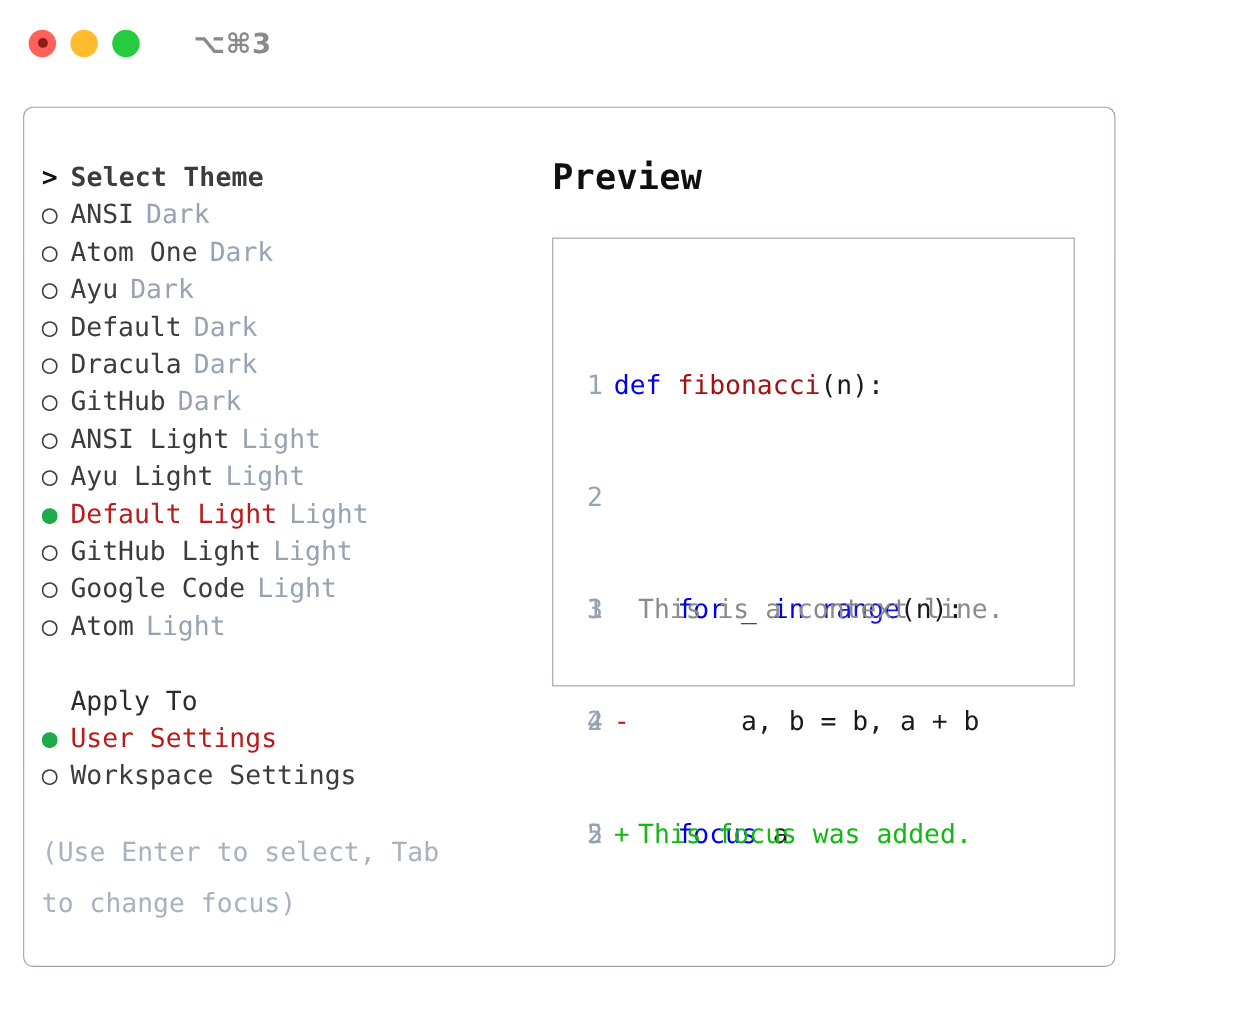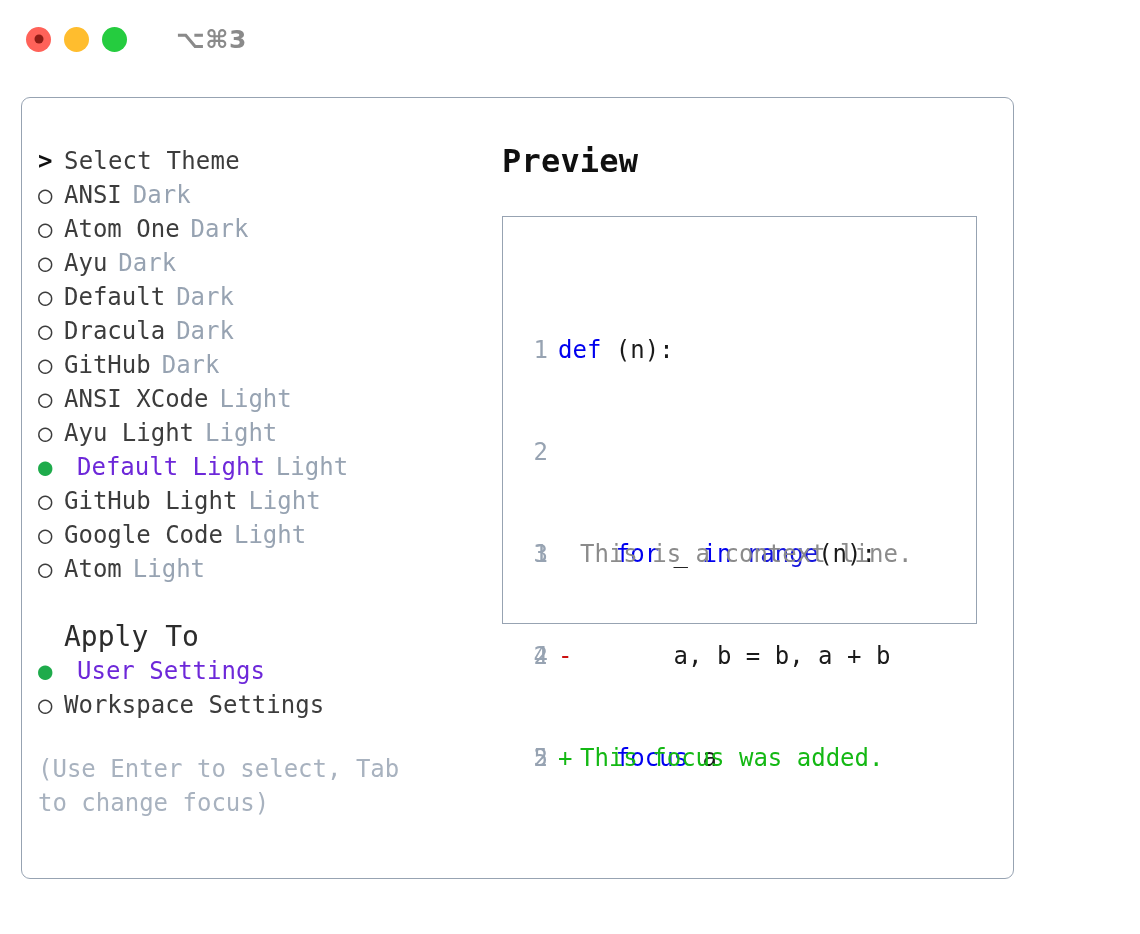--- a/index.html
+++ b/index.html
@@ -118,47 +118,47 @@
     font-size: 24px;
     color: #3c3c3c;
   }
   .marker.prompt {
     font-weight: 700;
     color: #101010;
   }
   .marker.selected { color: #1eab4b; }
 
   .head-row .label {
-    font-weight: 400;
+    font-weight: 700;
     color: #101010;
     letter-spacing: 0.2px;
   }
   .row .label { color: #3c3c3c; }
-  .row.selected .label { color: #6d28d9; margin-left: 13px; }
+  .row.selected .label { color: #b91c1c; }
   .tag {
     color: #97a3b2;
     margin-left: 11px;
   }
 
   .spacer-sm { height: 34px; }
 
   .apply-head {
     display: flex;
     height: 34px;
-    font-size: 28px;
+    font-size: 24px;
     line-height: 34px;
     color: #3c3c3c;
     white-space: pre;
   }
   .apply-head .label { color: #2c2c2c; }
 
   .hint {
     margin-top: 30px;
     font-size: 24px;
-    line-height: 34px;
+    line-height: 46px;
     color: #a8b2bf;
     width: 400px;
     white-space: pre-wrap;
   }
 
   
   .right-col {
     position: absolute;
     left: 480px;
     top: 46px;
@@ -276,21 +276,21 @@
         </div>
 
         <div class="row">
           <span class="marker">○</span>
           <span class="label">GitHub</span>
           <span class="tag">Dark</span>
         </div>
 
         <div class="row">
           <span class="marker">○</span>
-          <span class="label">ANSI XCode</span>
+          <span class="label">ANSI Light</span>
           <span class="tag">Light</span>
         </div>
 
         <div class="row">
           <span class="marker">○</span>
           <span class="label">Ayu Light</span>
           <span class="tag">Light</span>
         </div>
 
         <div class="row selected">
@@ -339,20 +339,21 @@
 
       <div class="right-col">
         <div class="preview-title">Preview</div>
 
         <div class="preview-box">
 
           <div class="code">
             <div class="code-line">
               <span class="lineno">1</span>
               <span class="tok-kw">def </span>
+              <span class="tok-fn">fibonacci</span>
               <span class="tok-plain">(n):</span>
             </div>
             <div class="code-line">
               <span class="lineno">2</span>
             </div>
             <div class="code-line">
               <span class="lineno">3</span>
               <span class="tok-plain">    </span>
               <span class="tok-kw">for</span>
               <span class="tok-plain"> _ </span>

